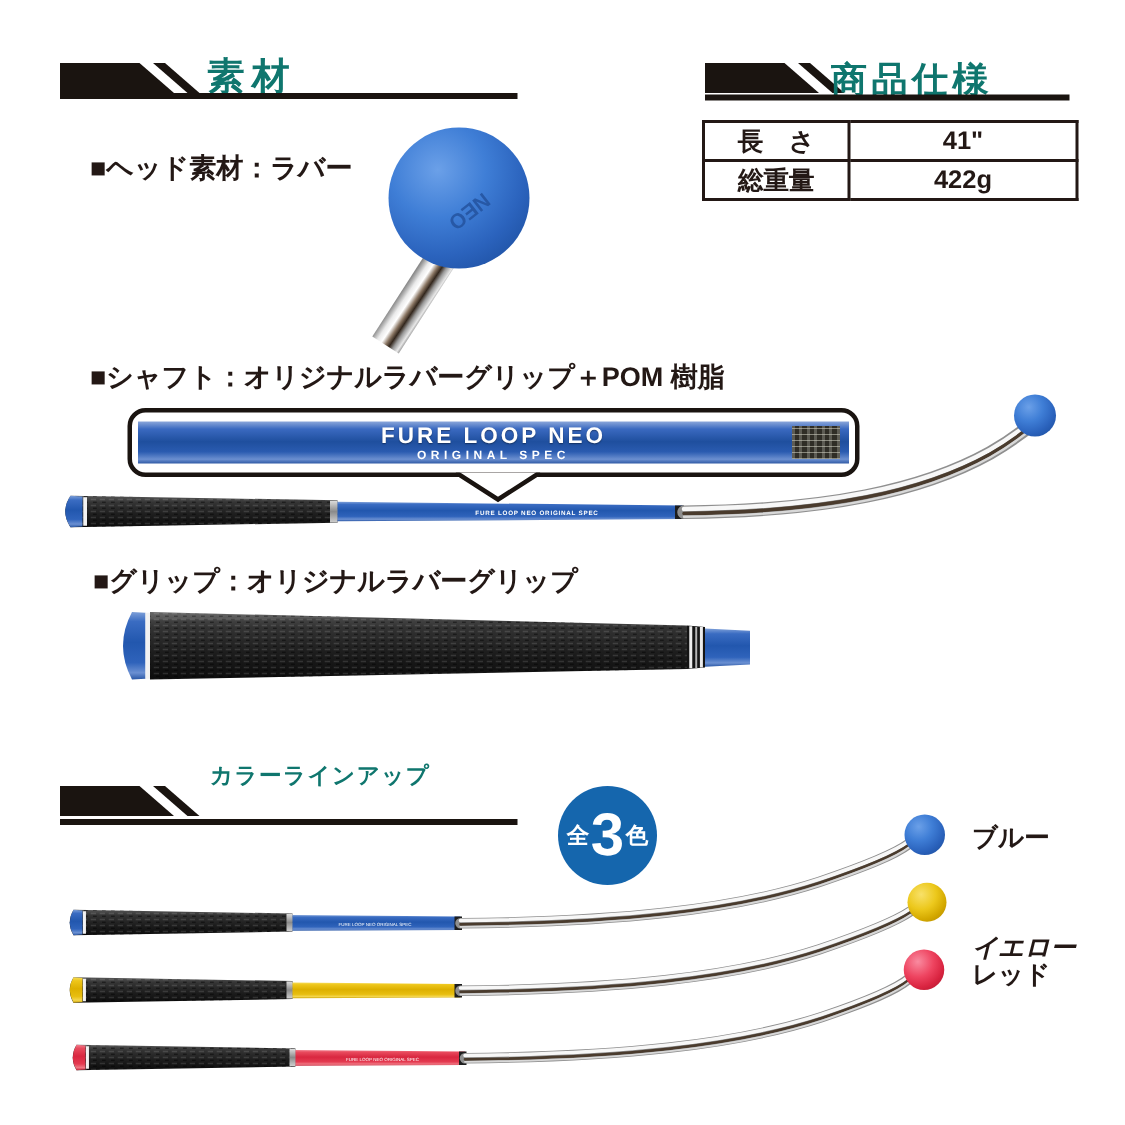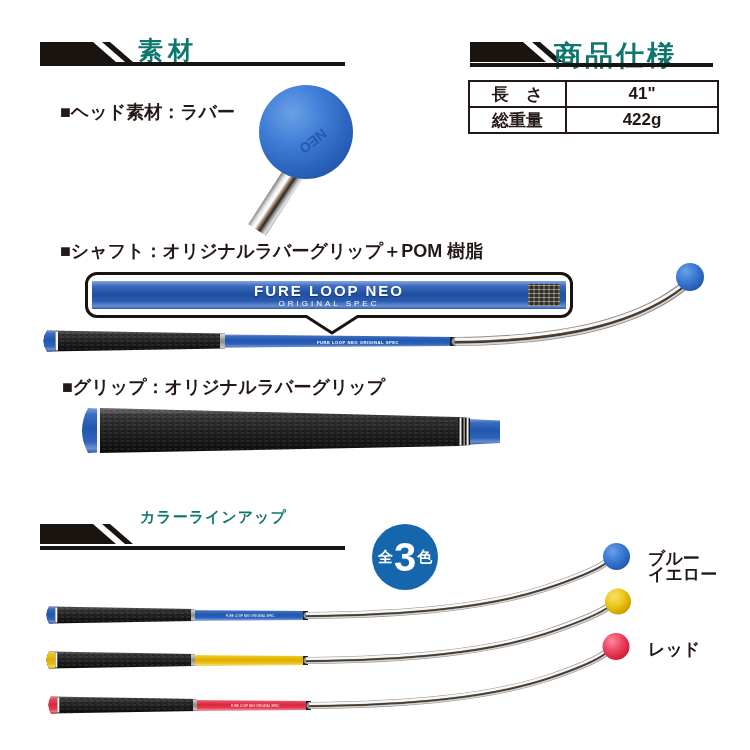--- a/index.html
+++ b/index.html
@@ -21,21 +21,21 @@
   
   .bullet-label{position:absolute;font-weight:bold;font-size:18px;color:#231815;white-space:nowrap;}
   
   .callout{position:absolute;left:85px;top:272px;width:488px;height:46px;box-sizing:border-box;
            background:#fff;border:3px solid #1a1410;border-radius:12px;z-index:3;}
   .callout-bar{position:absolute;left:4px;right:4px;top:6px;bottom:6px;
        background:linear-gradient(180deg,#8aa6da 0%,#3a69c0 18%,#1f4f9e 48%,#2a5bb0 72%,#6b8fd0 90%,#2f5aa5 100%);
        display:flex;flex-direction:column;align-items:center;justify-content:center;color:#fff;}
   .callout-l1{font-size:15px;font-weight:bold;letter-spacing:2px;line-height:1;
               text-shadow:0 1px 1px rgba(0,0,0,.4);}
-  .callout-l2{font-size:8px;font-weight:normal;letter-spacing:3px;line-height:1;margin-top:2px;text-align:right;}
+  .callout-l2{font-size:8px;font-weight:bold;letter-spacing:3px;line-height:1;margin-top:2px;text-align:right;}
   .callout-sticker{position:absolute;right:6px;top:50%;transform:translateY(-50%);
        width:32px;height:22px;background:#2f2d26;
        background-image:repeating-linear-gradient(0deg,rgba(210,210,195,.55) 0 1px,transparent 1px 4px),
                         repeating-linear-gradient(90deg,rgba(180,180,170,.35) 0 2px,transparent 2px 5px);}
   .pointer-svg{position:absolute;left:300px;top:315px;z-index:4;}
   
   .badge{position:absolute;left:372px;top:524px;width:66px;height:66px;border-radius:50%;
          background:#1566ad;display:flex;align-items:center;justify-content:center;color:#fff;z-index:2;}
   .badge .sm{font-size:15px;font-weight:bold;}
   .badge .big{font-size:40px;font-weight:bold;line-height:1;margin:0 1px;}
@@ -212,21 +212,21 @@
     </g>
   </svg>
 
   <div class="banner txt" style="left:40px;top:42px;"></div>
   <div class="stripe txt" style="left:102px;top:42px;"></div>
   <div class="sec-title txt" style="left:138px;top:34px;font-size:25px;letter-spacing:5px;">素材</div>
   <div class="underline txt" style="left:40px;top:62px;width:305px;"></div>
 
   <div class="banner txt" style="left:470px;top:42px;"></div>
   <div class="stripe txt" style="left:532px;top:42px;"></div>
-  <div class="sec-title txt" style="left:554px;top:37px;font-size:28px;letter-spacing:3px;">商品仕様</div>
+  <div class="sec-title txt" style="left:554px;top:37px;font-size:24px;letter-spacing:3px;">商品仕様</div>
   <div class="underline txt" style="left:470px;top:63px;width:243px;"></div>
 
   <table class="spec-table txt">
     <tbody>
         <tr>
       <td class="c1">長　さ</td>
       <td class="c2">41"</td>
     </tr>
     <tr>
       <td class="c1">総重量</td>
@@ -255,16 +255,16 @@
   <div class="sec-title txt" style="left:140px;top:508px;font-size:15px;letter-spacing:1px;">カラーラインアップ</div>
   <div class="underline txt" style="left:40px;top:546px;width:305px;"></div>
 
   <div class="badge">
     <span class="sm">全</span>
     <span class="big">3</span>
     <span class="sm">色</span>
   </div>
 
   <div class="color-label" style="top:547px;">ブルー</div>
-  <div class="color-label" style="top:563px;">イエロー</div>
+  <div class="color-label" style="top:620px;font-style:italic;">イエロー</div>
   <div class="color-label" style="top:638px;">レッド</div>
 
 </div>
 
 </body></html>

